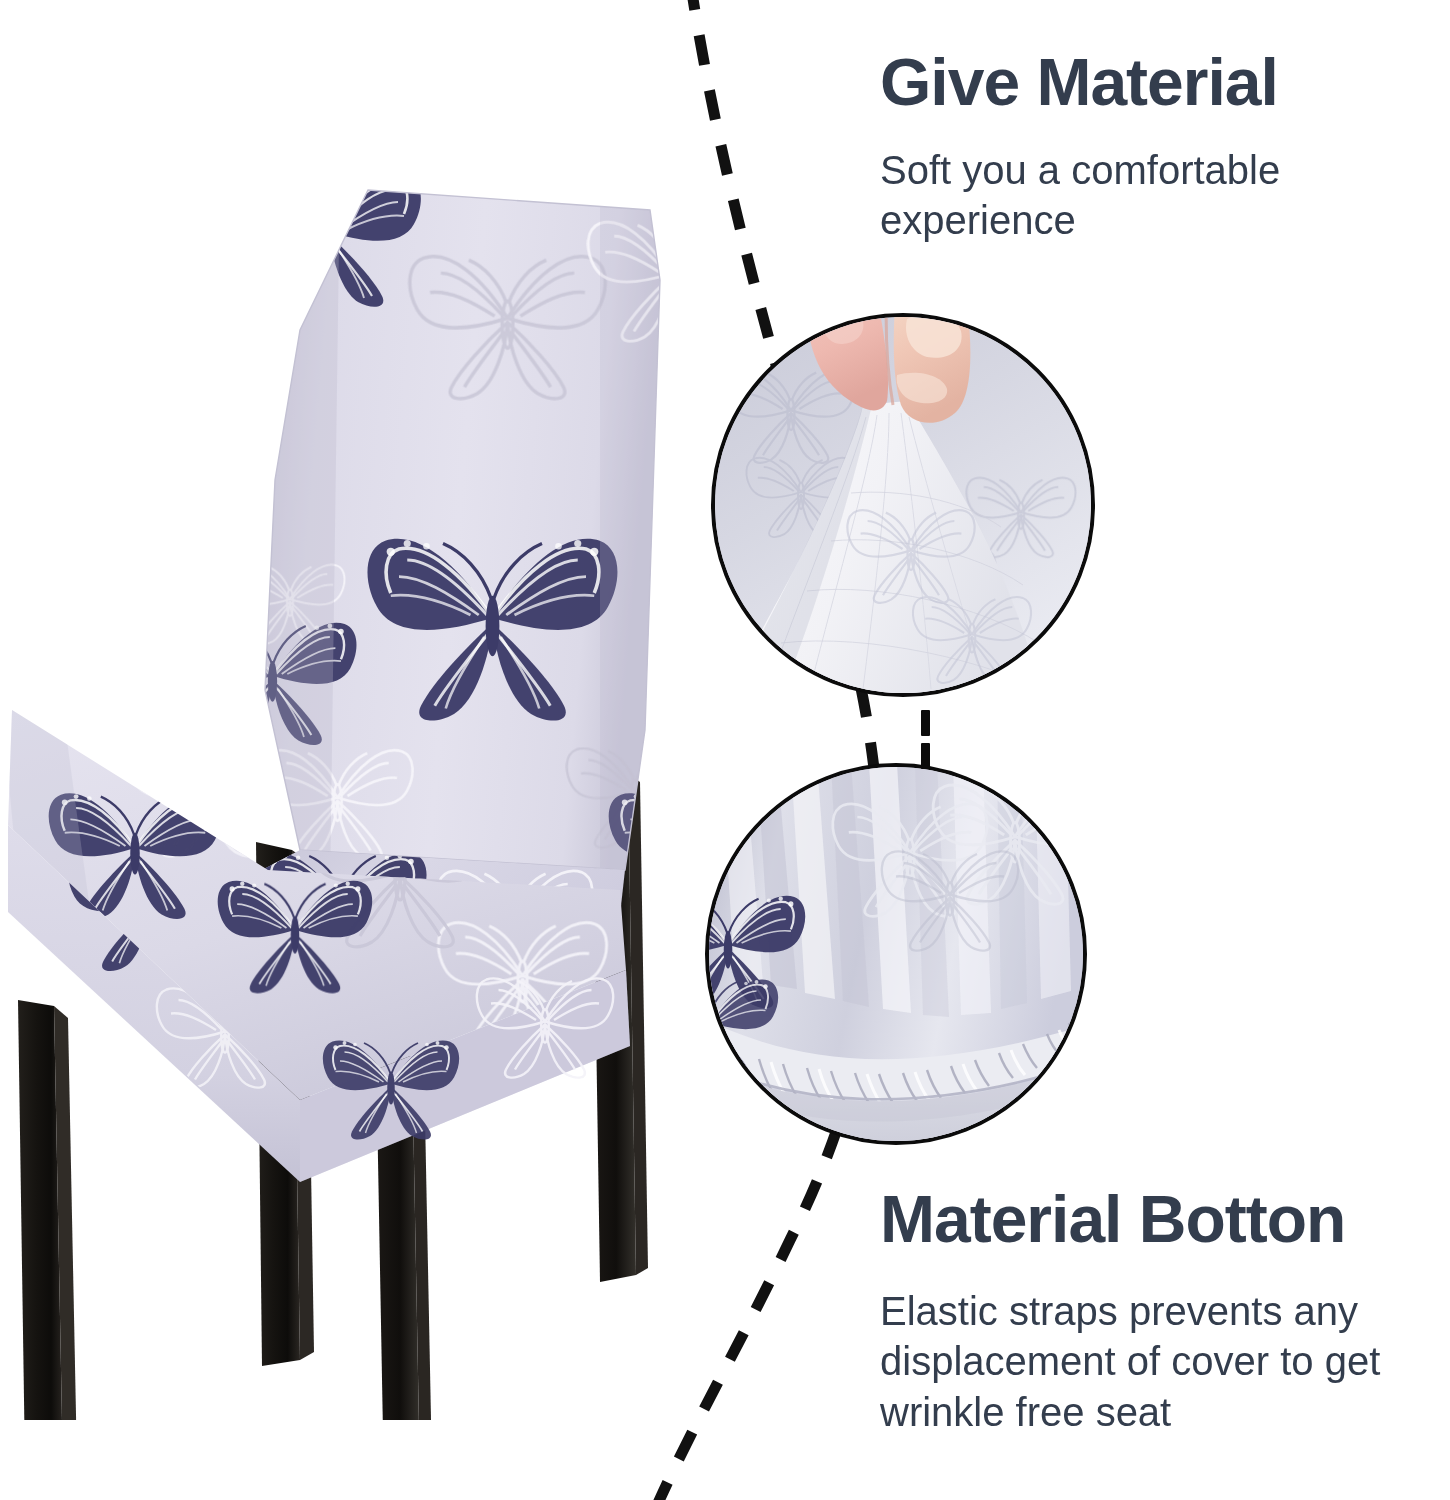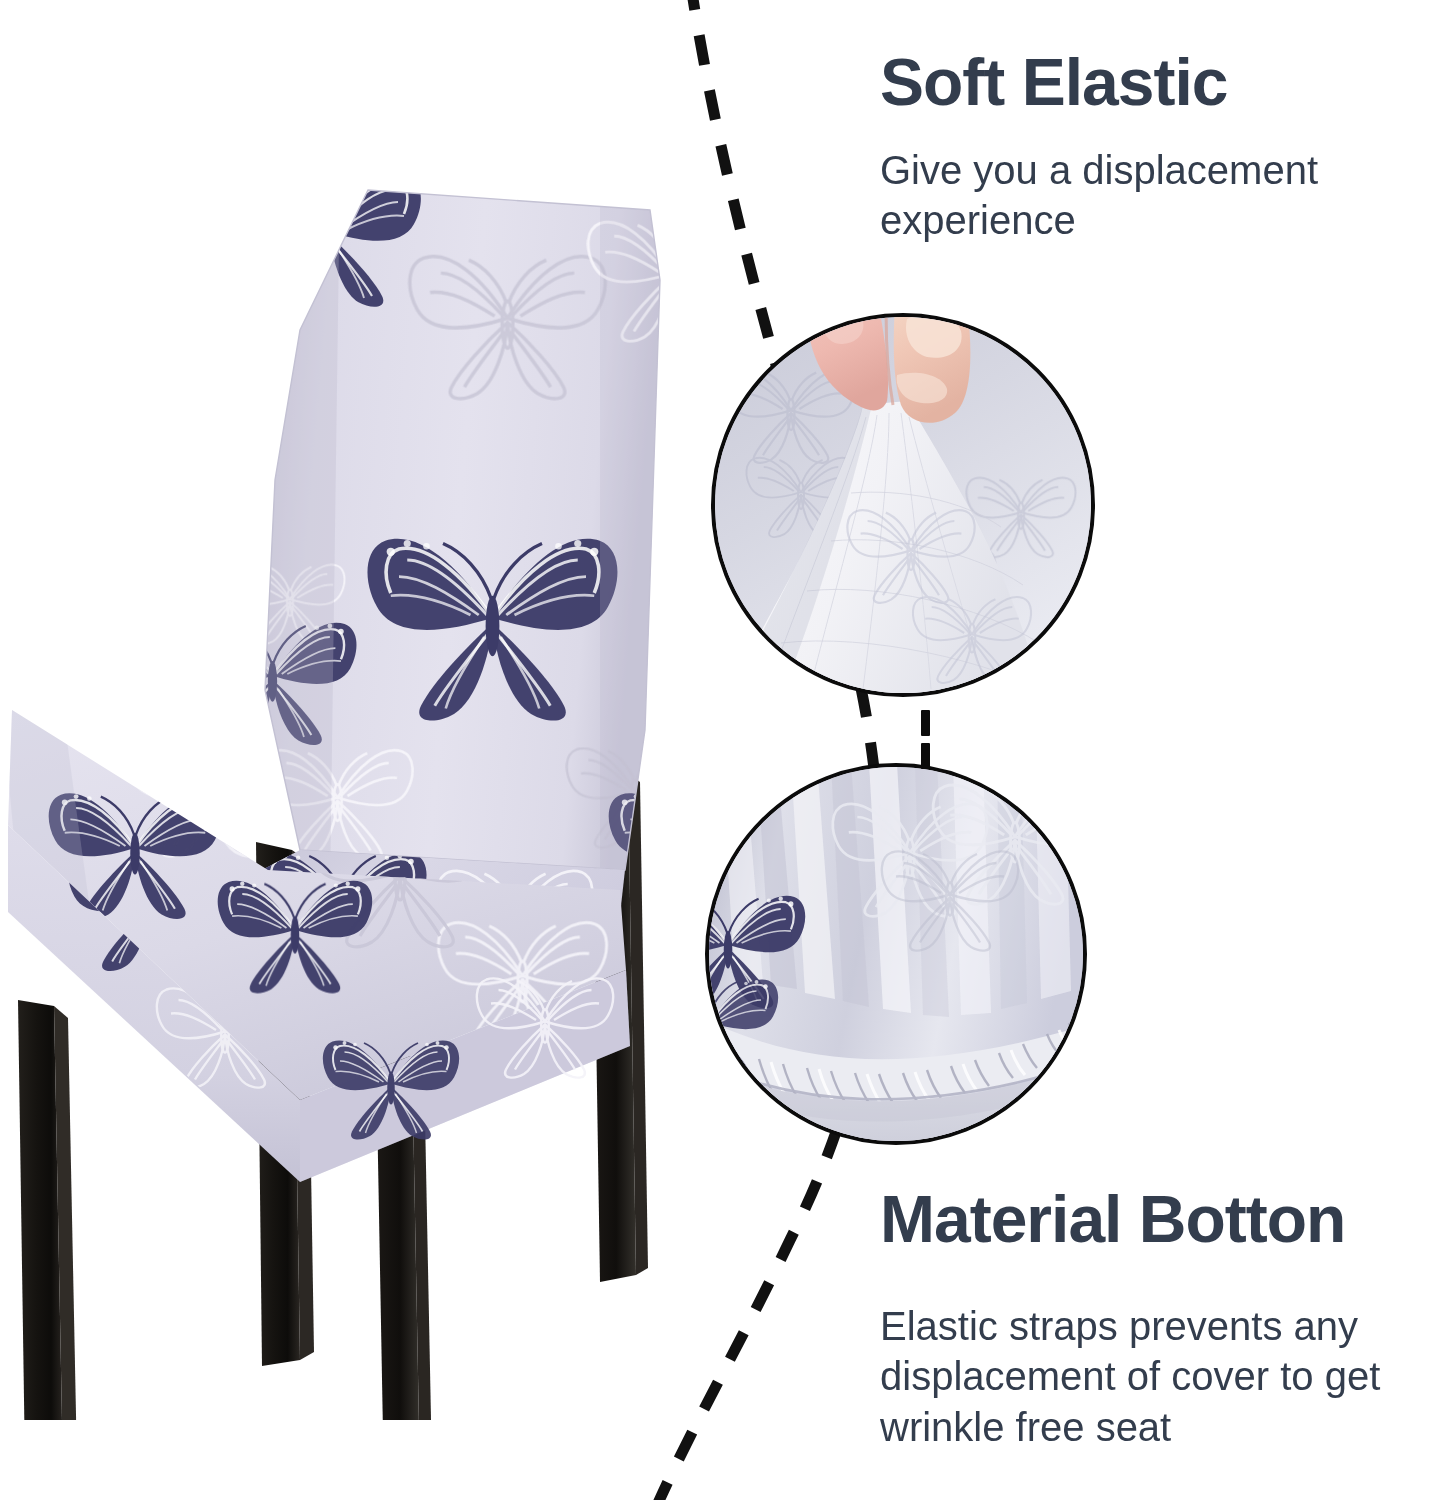--- a/index.html
+++ b/index.html
@@ -24,21 +24,21 @@
   }
   .subtext{
     font-size:40px;
     font-weight:400;
     color:#333d4d;
     line-height:1.27;
   }
   #soft-block{left:880px;top:48px;width:560px;}
   #soft-block .subtext{margin-top:28px;width:510px;}
   #elastic-block{left:880px;top:1185px;width:560px;}
-  #elastic-block .subtext{margin-top:47px;width:545px;}
+  #elastic-block .subtext{margin-top:32px;width:545px;}
 
   
   #curve{position:absolute;left:0;top:0;width:1450px;height:1500px;pointer-events:none;}
 
   
   .circle{
     position:absolute;
     border-radius:50%;
     border:4px solid #0b0b0b;
     overflow:hidden;
@@ -435,22 +435,22 @@
       <g color="#3c3b68" opacity="0.9">
         <use href="#bfly" x="-70" y="198" width="150" height="120"></use>
       </g>
     </svg>
   </div>
 
   <div class="conn" id="conn-a"></div>
   <div class="conn" id="conn-b"></div>
 
   <div class="txtblock" id="soft-block">
-    <div class="heading">Soft Elastic</div>
-    <div class="subtext">Give you a displacement experience</div>
+    <div class="heading">Give Material</div>
+    <div class="subtext">Soft you a comfortable experience</div>
   </div>
 
   <div class="txtblock" id="elastic-block">
     <div class="heading">Material Botton</div>
     <div class="subtext">Elastic straps prevents any displacement of cover to get wrinkle free seat</div>
   </div>
 
 </div>
 
 </body></html>

